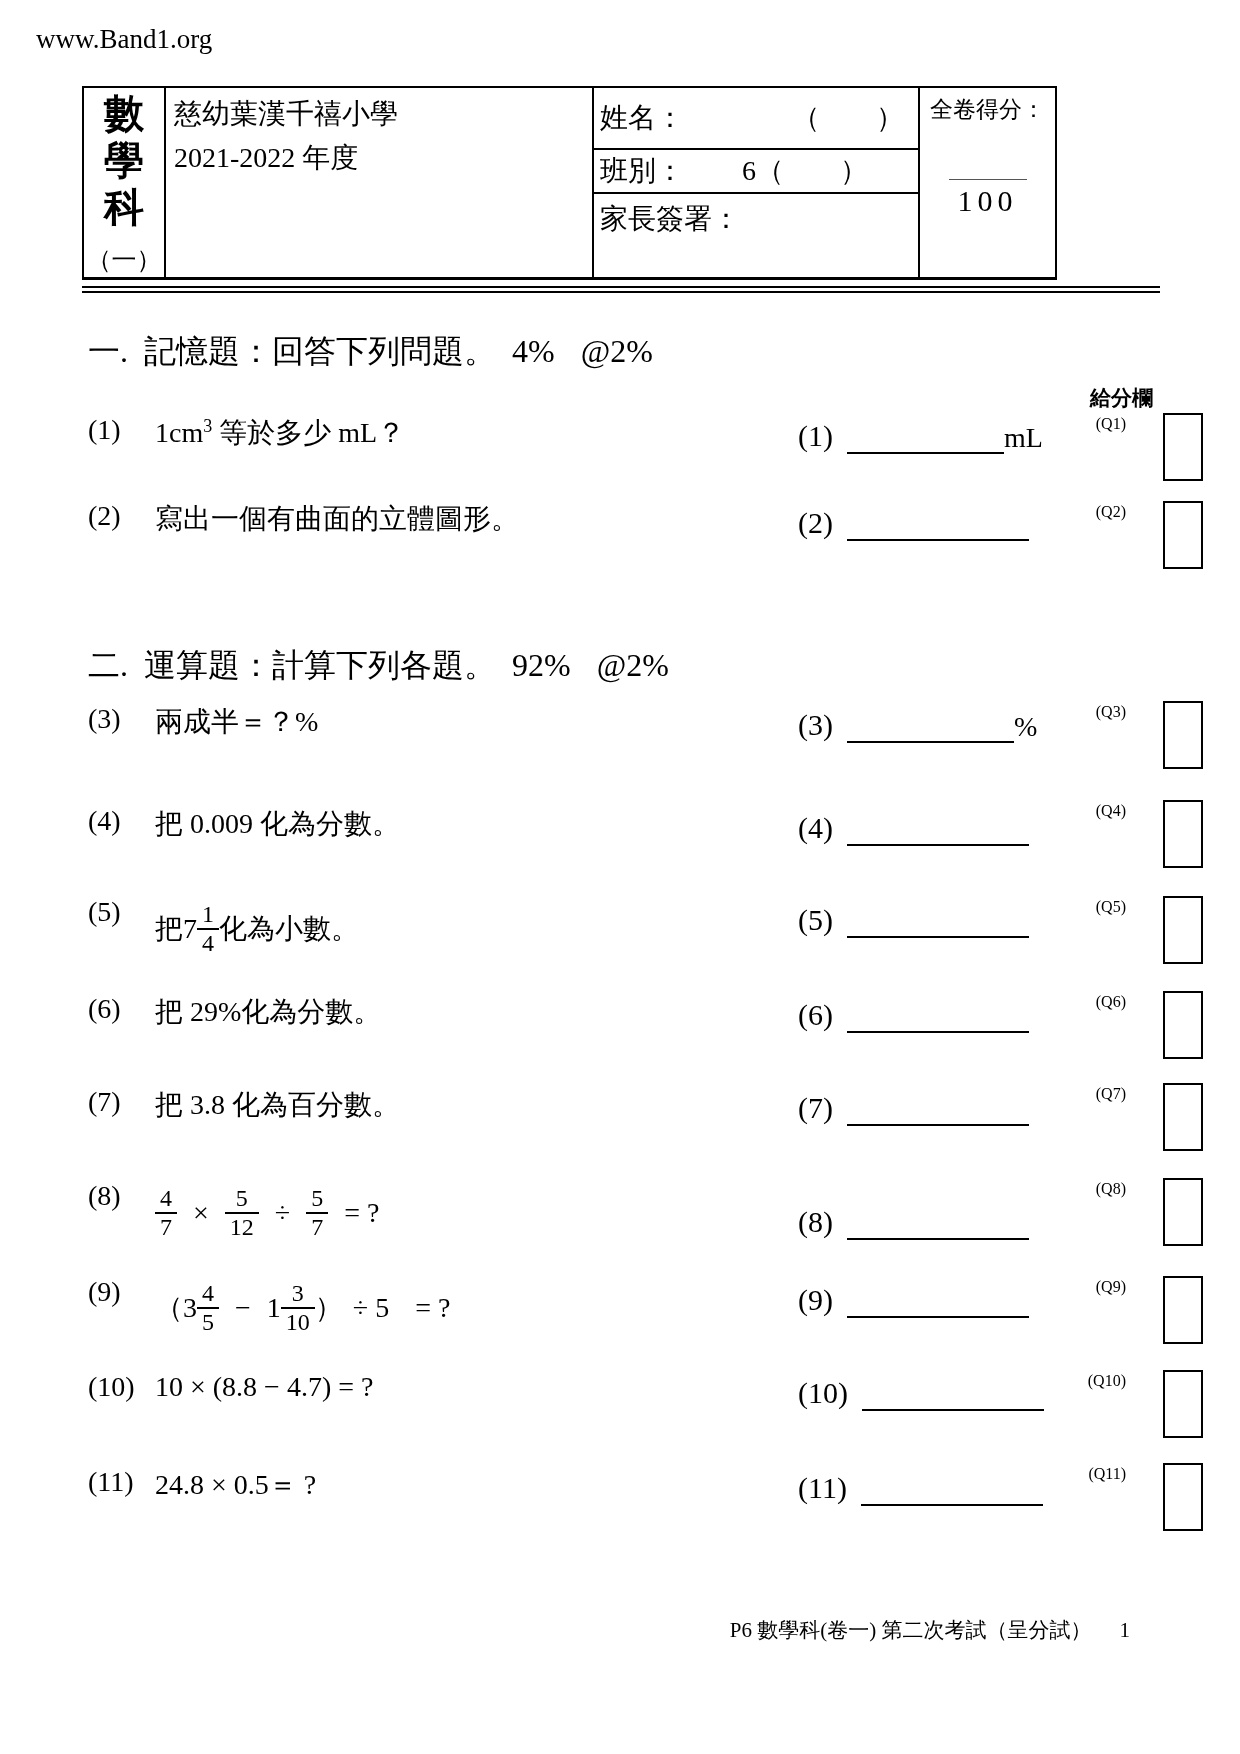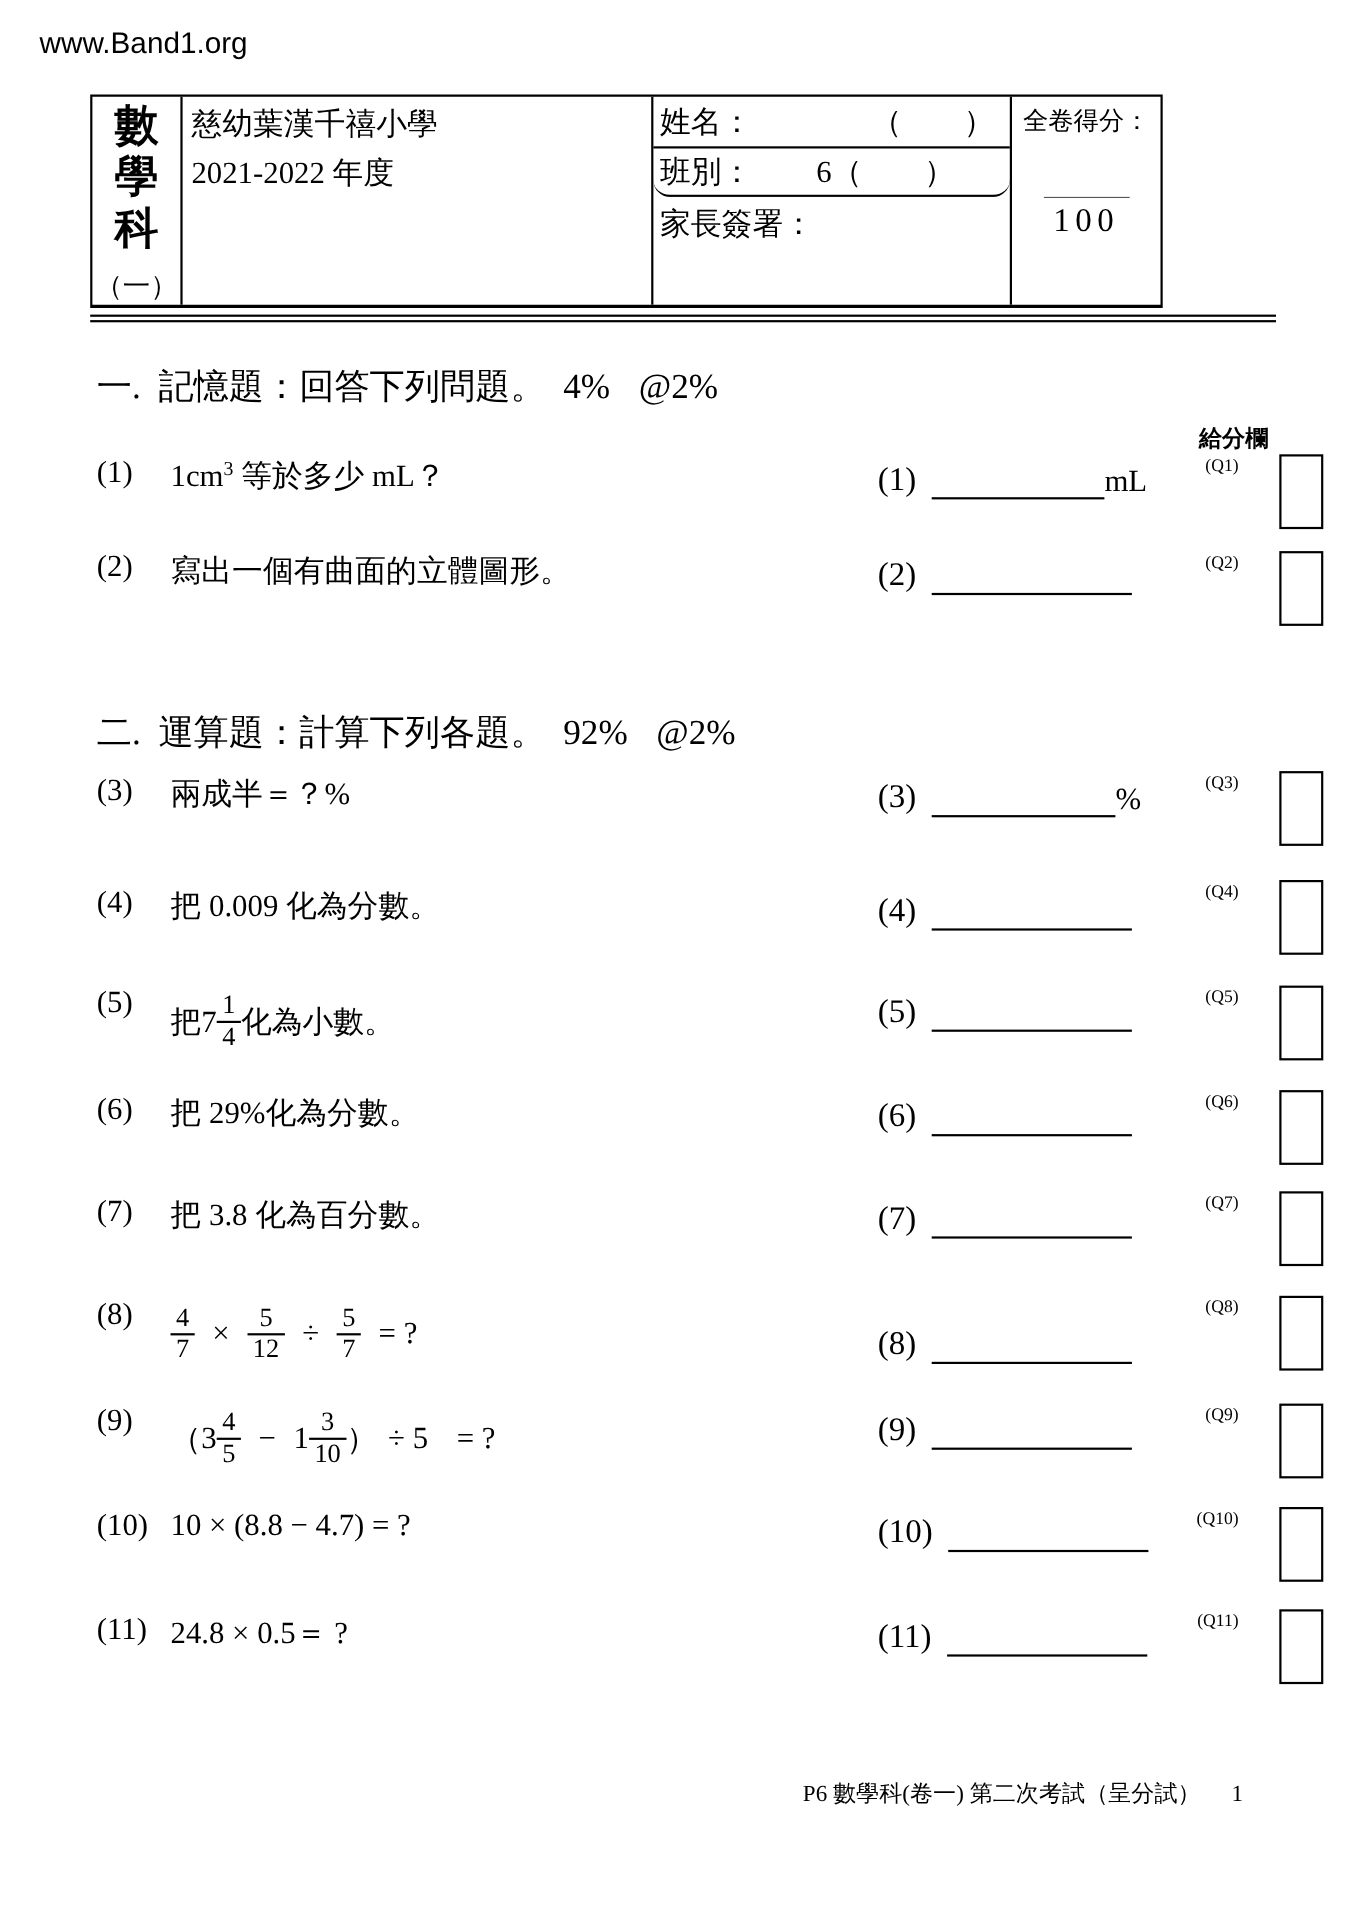--- a/index.html
+++ b/index.html
@@ -1,34 +1,34 @@
 <!DOCTYPE html>
 <html><head>
 <meta charset="utf-8">
 <style>
   html,body{margin:0;padding:0;background:#9a9a9a;}
   .page{
     position:relative;width:1240px;height:1754px;background:#ffffff;
     font-family:"Liberation Serif",serif;color:#000;margin:0 auto;overflow:hidden;
   }
-  .site{position:absolute;left:36px;top:24px;font-family:Liberation Sans, sans-serif;font-size:27px;}
+  .site{position:absolute;left:36px;top:24px;font-family:Liberation Serif, serif;font-size:27px;}
 
   
   .htable{position:absolute;left:82px;top:86px;width:975px;height:194px;
     border:2px solid #000;border-bottom:3px solid #000;box-sizing:border-box;display:flex;}
   .hcol1{width:82px;border-right:2px solid #000;box-sizing:border-box;display:flex;
     flex-direction:column;align-items:center;padding-top:2px;}
   .subj-char{font-size:40px;font-weight:bold;line-height:47px;}
   .subj-paper{font-size:25px;margin-top:12px;white-space:nowrap;}
   .hcol2{width:428px;border-right:2px solid #000;box-sizing:border-box;padding:4px 0 0 8px;}
   .hcol2 .hline{font-size:28px;line-height:44px;white-space:nowrap;}
   .hcol3{width:326px;border-right:2px solid #000;box-sizing:border-box;display:flex;flex-direction:column;font-size:28px;}
-  .hrow1{height:47px;border-bottom:2px solid #000;box-sizing:border-box;display:flex;
+  .hrow1{height:62px;border-bottom:2px solid #000;box-sizing:border-box;display:flex;
     align-items:center;justify-content:space-between;padding:0 14px 0 6px;}
-  .hrow2{height:44px;border-bottom:2px solid #000;box-sizing:border-box;display:flex;align-items:center;padding-left:6px;border-radius:15px;}
+  .hrow2{height:44px;border-bottom:2px solid #000;box-sizing:border-box;display:flex;align-items:center;padding-left:6px;}
   .hrow2 .cls-val{margin-left:58px;}
   .hrow3{flex:1;padding:6px 0 0 6px;}
   .hcol4{flex:1;text-align:center;padding-top:6px;}
   .score-label{font-size:23px;white-space:nowrap;}
   .score-frac{width:78px;margin:54px auto 0;border-top:1px solid #555;padding-top:4px;
     font-size:30px;letter-spacing:5px;}
 
   .dbl-rule{position:absolute;left:82px;top:286px;width:1078px;height:3px;
     border-top:2px solid #000;border-bottom:2px solid #000;}
 

